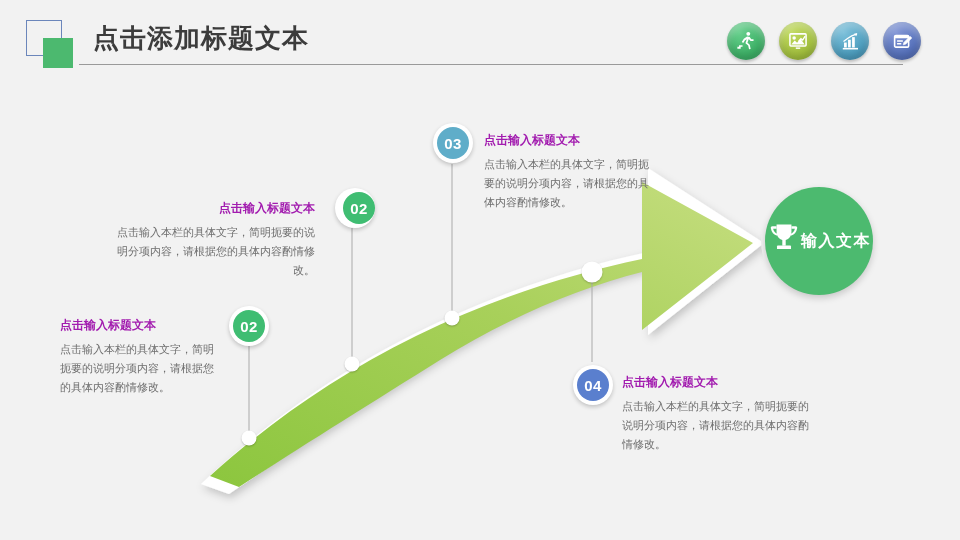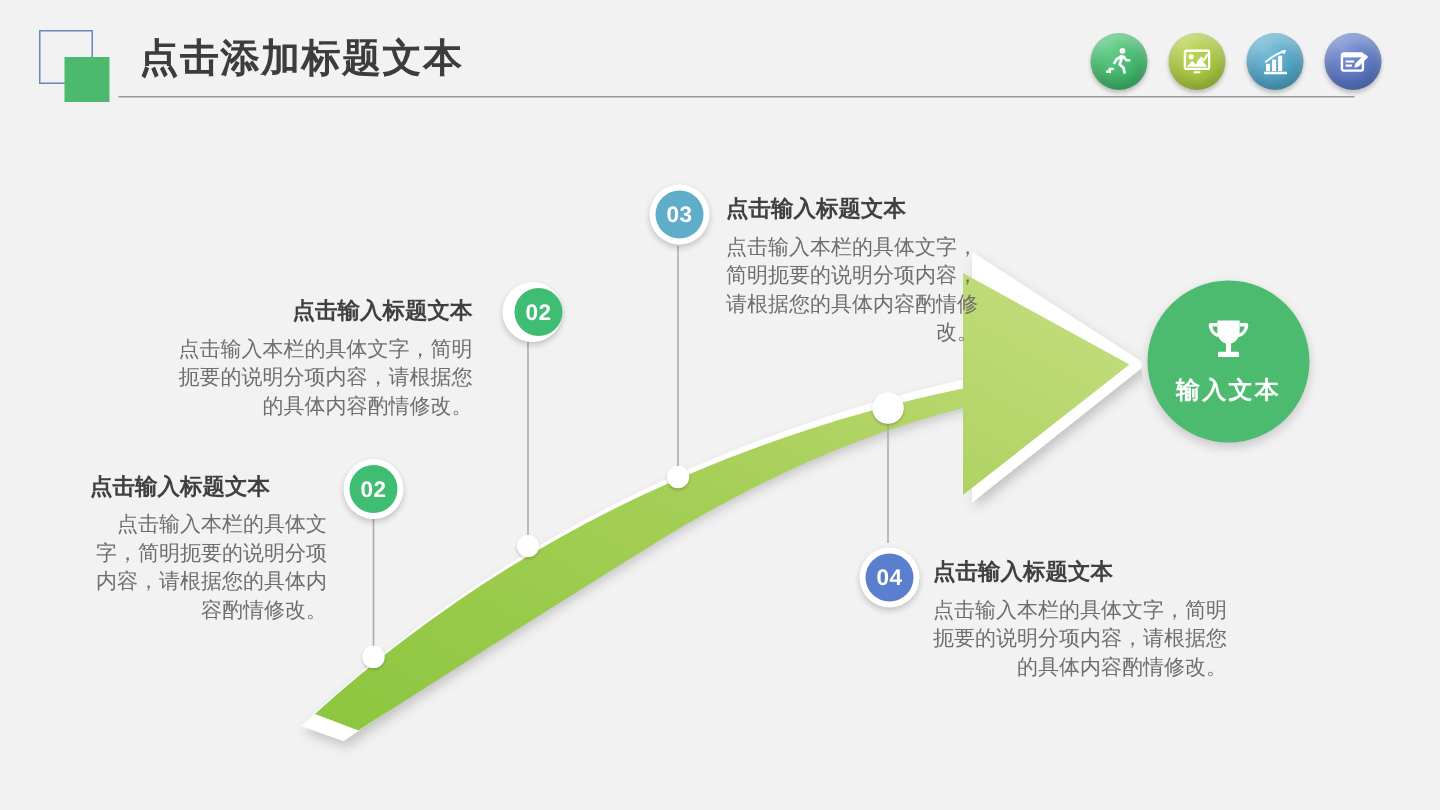--- a/index.html
+++ b/index.html
@@ -133,48 +133,47 @@
     justify-content: center;
     color: #fff;
     font-size: 15px;
     font-weight: bold;
     letter-spacing: 0.3px;
   }
 
   
   .block { position: absolute; }
   .block .b-title {
-    font-size: 15px;
+    font-size: 12px;
     font-weight: bold;
-    color: #404040;
+    color: #a21caf;
     line-height: 20px;
     white-space: nowrap;
     margin-bottom: 5px;
   }
   .block .b-body {
-    font-size: 14px;
+    font-size: 11px;
     color: #6e6e6e;
     line-height: 19px;
-    text-align: right;
   }
   .block.align-right { text-align: right; }
   .block.align-left  { text-align: left; }
 
   
   .goal {
     position: absolute;
     left: 765px;
     top: 187px;
     width: 108px;
     height: 108px;
     border-radius: 50%;
     background: #4cba6f;
     box-shadow: 0 3px 7px rgba(0,0,0,0.18), 0 0 0 4px #f2f2f2;
     display: flex;
-    flex-direction: column;
+    flex-direction: row;
     align-items: center;
     justify-content: center;
     color: #fff;
   }
   .goal .trophy { margin-bottom: 3px; }
   .goal .goal-label {
     font-size: 16px;
     font-weight: bold;
     letter-spacing: 1.5px;
   }

